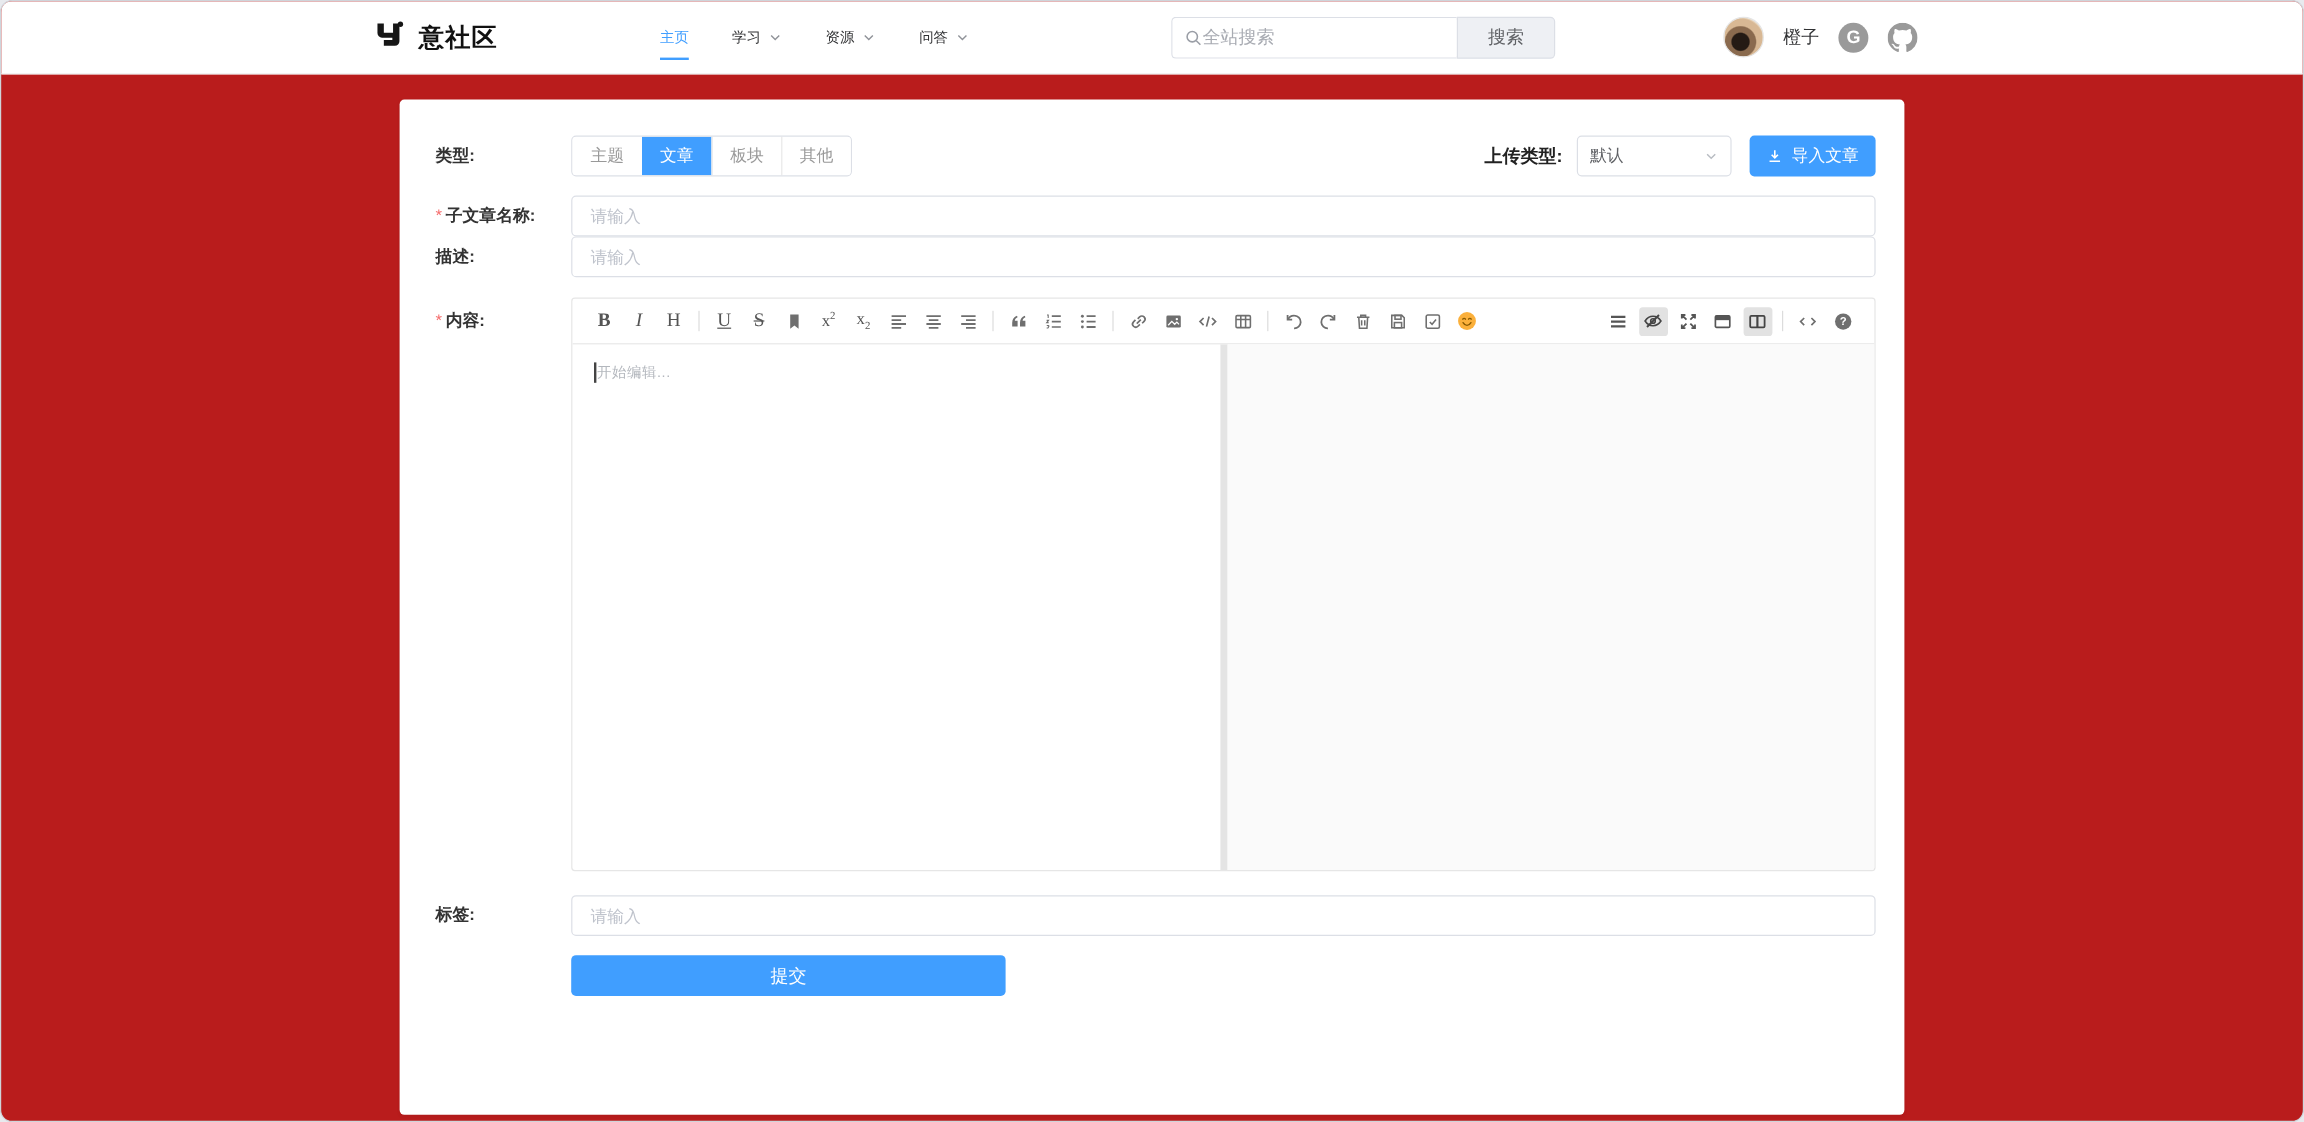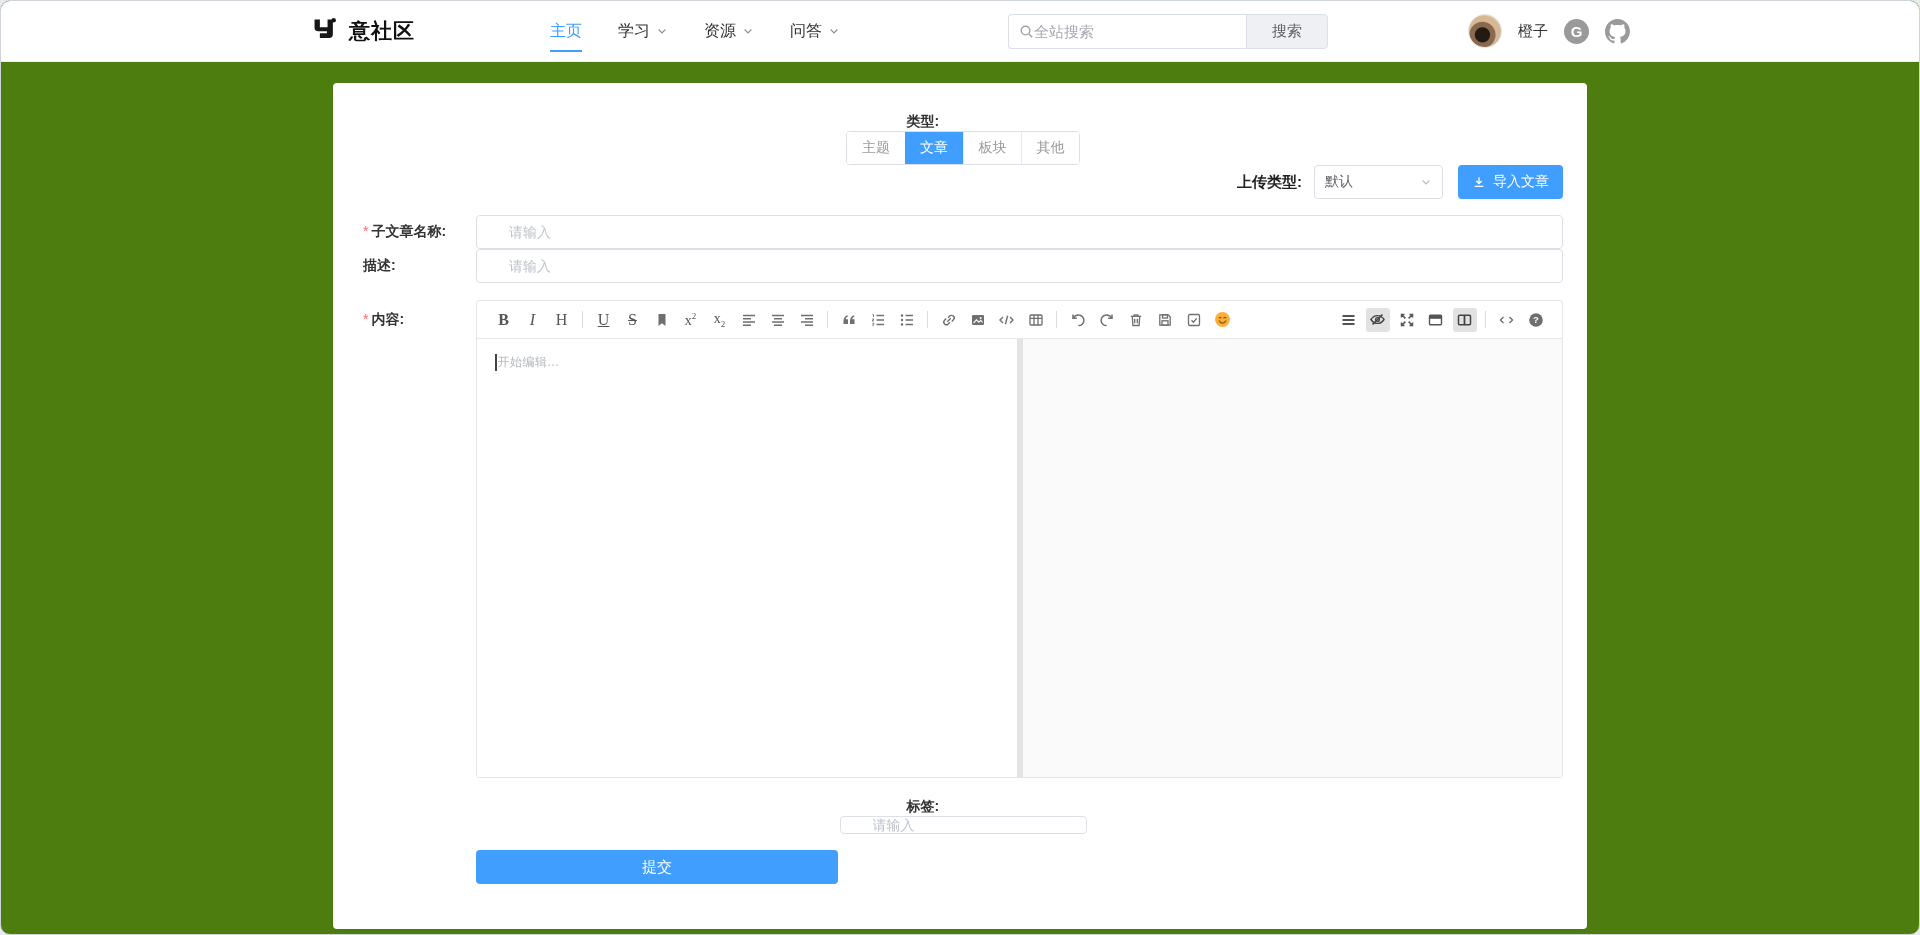--- a/index.html
+++ b/index.html
@@ -1,24 +1,24 @@
 <!DOCTYPE html>
 <html><head>
 <meta charset="utf-8">
 <style>
   * { margin:0; padding:0; box-sizing:border-box; }
   html,body { background:#e8eaee; font-family:"Liberation Sans","DejaVu Sans",sans-serif; }
-  .screen { width:1920px; height:935px; background:#4d7c0f; border:1px solid #cfd4da; border-radius:10px; overflow:hidden; }
+  .screen { width:1920px; height:935px; background:#b91c1c; border:1px solid #cfd4da; border-radius:10px; overflow:hidden; }
 
   
   .navbar { height:61px; background:#fff; border-bottom:1px solid #efefef; display:flex; align-items:center; }
   .brand { margin-left:310px; display:flex; align-items:center; gap:12px; }
   .brand-title { font-size:21px; font-weight:700; color:#111; letter-spacing:1px; }
   .nav-links { display:flex; align-items:center; gap:36px; margin-left:135px; }
-  .nav-item { display:flex; align-items:center; gap:6px; font-size:16px; color:#303133; cursor:pointer; }
+  .nav-item { display:flex; align-items:center; gap:6px; font-size:12px; color:#303133; cursor:pointer; }
   .nav-item.active { color:#409eff; position:relative; }
   .nav-item.active::after { content:""; position:absolute; left:0; right:0; bottom:-10px; height:2px; background:#409eff; }
   .chev { width:12px; height:12px; color:#909399; }
 
   .search-wrap { display:flex; margin-left:168px; height:35px; }
   .search-box { display:flex; align-items:center; width:238px; border:1px solid #dcdfe6; border-right:none; border-radius:4px 0 0 4px; padding:0 10px; background:#fff; }
   .search-box input { border:none; outline:none; flex:1; font-size:15px; color:#333; margin-left:0; font-family:inherit; }
   .search-box input::placeholder { color:#a8abb2; }
   .search-btn { width:82px; border:1px solid #dcdfe6; border-radius:0 4px 4px 0; background:#eef0f4; color:#606266; font-size:15px; display:flex; align-items:center; justify-content:center; cursor:pointer; }
 
@@ -40,21 +40,21 @@
   .segmented { display:flex; border:1px solid #dcdfe6; border-radius:4px; overflow:hidden; height:34px; }
   .seg-btn { width:58px; display:flex; align-items:center; justify-content:center; font-size:14px; color:#999; background:#fff; border-left:1px solid #e8e8e8; cursor:pointer; }
   .seg-btn:first-child { border-left:none; }
   .seg-btn.active { background:#409eff; color:#fff; border-left:none; }
 
   .upload-group { margin-left:auto; display:flex; align-items:center; }
   .upload-label { font-size:15px; font-weight:700; color:#222; margin-right:12px; }
   .select-box { width:129px; height:34px; border:1px solid #dcdfe6; border-radius:4px; display:flex; align-items:center; justify-content:space-between; padding:16px 10px; font-size:14px; color:#606266; cursor:pointer; background:#fff; }
   .import-btn { margin-left:15px; height:34px; padding:0 14px; background:#409eff; border:none; border-radius:4px; color:#fff; font-size:14px; display:flex; align-items:center; gap:7px; cursor:pointer; font-family:inherit; }
 
-  .text-input { flex:1; height:34px; border:1px solid #dcdfe6; border-radius:4px; padding:0 32px; font-size:14px; color:#333; outline:none; font-family:inherit; background:#fff; }
+  .text-input { flex:1; height:34px; border:1px solid #dcdfe6; border-radius:4px; padding:0 15px; font-size:14px; color:#333; outline:none; font-family:inherit; background:#fff; }
   .text-input::placeholder { color:#bfc3cc; }
 
   
   .editor-row { align-items:flex-start; }
   .editor-row .row-label { line-height:38px; }
   .editor { flex:1; border:1px solid #e6e6e6; border-radius:3px; background:#fff; overflow:hidden; }
   .toolbar { height:38px; display:flex; align-items:center; padding:0 12px; border-bottom:1px solid #e8e8e8; }
   .ticon { width:24px; height:24px; display:flex; align-items:center; justify-content:center; color:#6f6f6f; font-size:15px; cursor:pointer; flex:none; margin:0 2.5px; }
   .ticon svg { display:block; }
   .ticon.active-tool { background:#e2e2e2; border-radius:3px; }
@@ -63,21 +63,21 @@
   .tb-right { margin-left:auto; display:flex; align-items:center; }
   .editor-body { display:flex; height:438px; }
   .edit-pane { width:540px; padding:15px 18px; font-size:12px; position:relative; cursor:text; }
   .caret { display:inline-block; width:1.5px; height:17px; background:#444; vertical-align:middle; margin-right:1px; }
   .editor-placeholder { color:#b3b7bd; letter-spacing:.5px; }
   .pane-divider { width:6px; background:#e4e4e4; cursor:col-resize; }
   .preview-pane { flex:1; background:#fafafa; }
 
   .submit-btn { width:362px; height:34px; background:#409eff; color:#fff; border:none; border-radius:4px; font-size:15px; cursor:pointer; font-family:inherit; }
 
-  .mb16 { margin-bottom:16px;flex-direction:column; } .mb14 { margin-bottom:0; } .mb17 { margin-bottom:17px; } .mb20 { margin-bottom:20px; }
+  .mb16 { margin-bottom:16px; } .mb14 { margin-bottom:0; } .mb17 { margin-bottom:17px; } .mb20 { margin-bottom:20px; }
 </style>
 </head>
 <body>
 
 <div class="screen">
 
   <div class="navbar">
     <div class="brand">
       <span>
         <svg width="26" height="26" viewBox="0 0 22 22">

